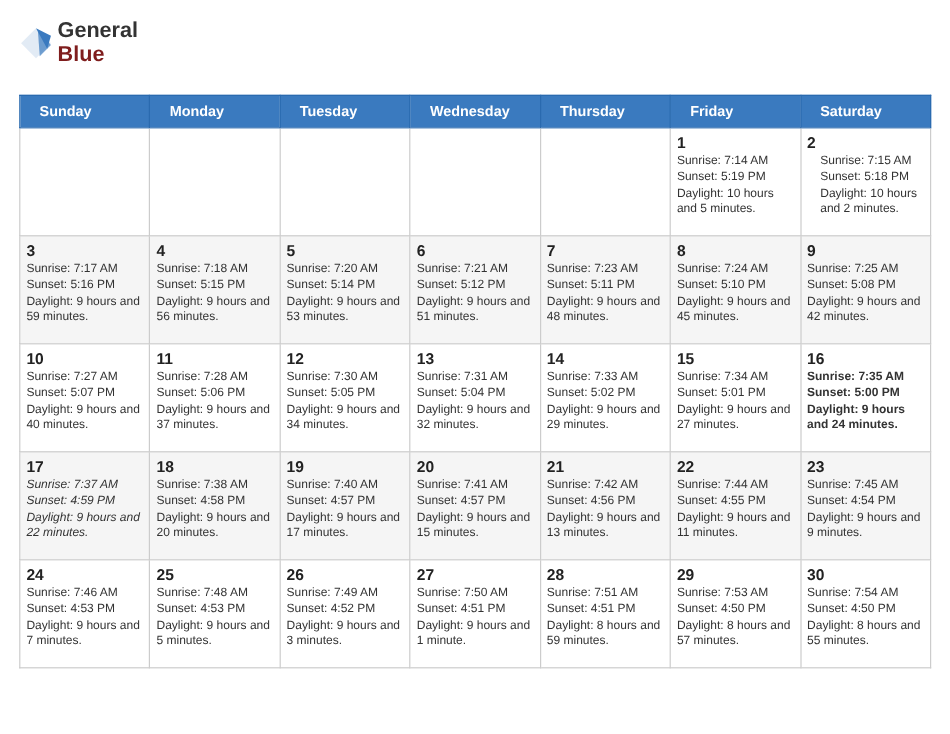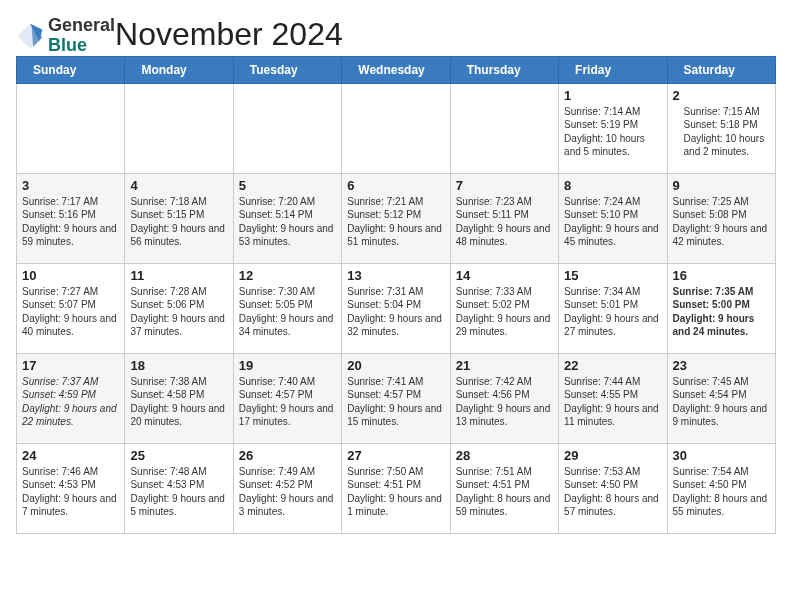--- a/index.html
+++ b/index.html
@@ -6,34 +6,35 @@
     body {
       font-family: Arial, sans-serif;
       background: #fff;
       width: 792px;
       min-height: 612px;
       padding: 16px;
     }
     .header-area {
       display: flex;
       align-items: flex-start;
-      margin-bottom: 0;
+      justify-content: space-between;
+      margin-bottom: 23px;
     }
     .logo {
       display: flex;
       align-items: center;
       gap: 4px;
     }
     .logo-text {
       font-size: 18px;
       font-weight: bold;
       line-height: 1.1;
     }
     .logo-general { color: #333; }
-    .logo-blue { color: #0f766e; }
+    .logo-blue { color: #7f1d1d; }
     .logo-icon {
       width: 28px;
       height: 28px;
     }
     .title-area {
       text-align: right;
     }
     .month-year {
       font-size: 32px;
       font-weight: normal;
@@ -93,21 +94,20 @@
       <polygon points="18,2 34,18 18,34 2,18" fill="#3a7abf" opacity="0.15"></polygon>
       <polygon points="20,4 34,20 22,32" fill="#3a7abf" opacity="0.7"></polygon>
       <polygon points="18,2 34,10 30,24" fill="#3a7abf"></polygon>
     </svg>
     <div class="logo-text">
       <span class="logo-general">General</span><br>
       <span class="logo-blue">Blue</span>
     </div>
   </div>
   <div class="title-area">
-    <div class="month-year">November 2024</div>
   </div>
 </div>
 
 <table>
   <thead>
     <tr>
     <th>Sunday</th>
         <th>Monday</th>
         <th>Tuesday</th>
         <th>Wednesday</th>

